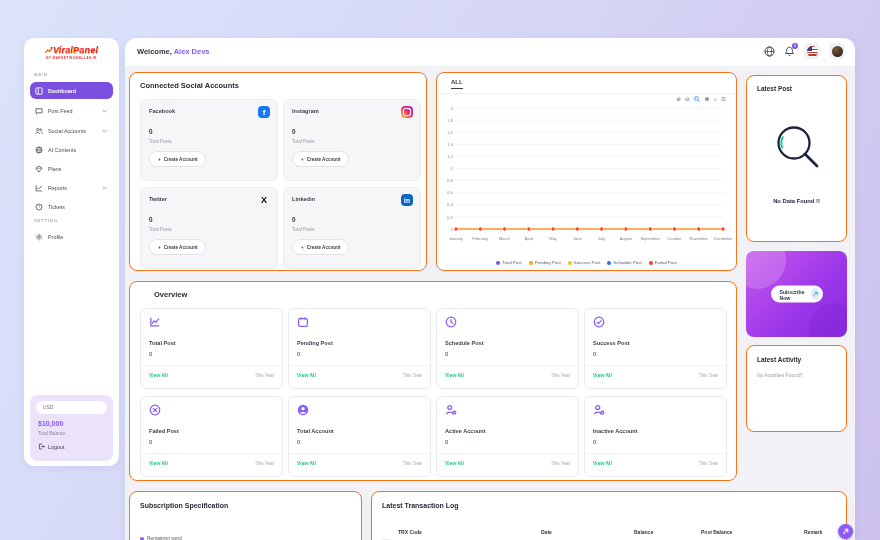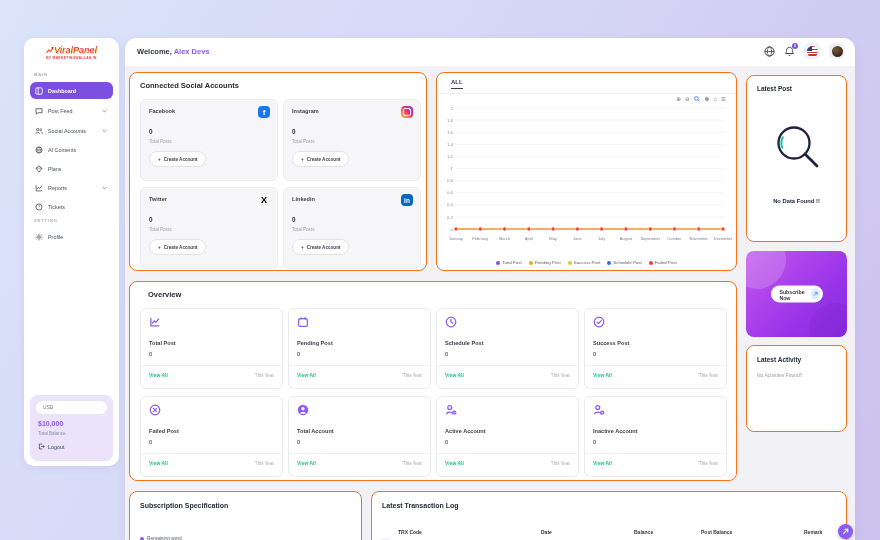--- a/index.html
+++ b/index.html
@@ -2,21 +2,21 @@
 <html><head>
 <meta charset="utf-8">
 <style>
   html,body{margin:0;padding:0;width:880px;height:540px;overflow:hidden;
     background:linear-gradient(120deg,#dbe4fb 0%,#d6d7f5 45%,#ccc1ee 100%);
     font-family:"Liberation Sans",sans-serif;position:relative;color:#2a2f3a;}
   
   .sidebar{position:absolute;left:24px;top:38px;width:95px;height:428px;background:#fff;
     border-radius:10px;box-shadow:0 2px 8px rgba(80,70,160,.08);}
   .logo{position:absolute;left:0;top:7px;width:95px;text-align:center;}
-  .logo-main{font-size:9px;font-weight:400;font-style:italic;color:#e4202c;
+  .logo-main{font-size:9px;font-weight:700;font-style:italic;color:#e4202c;
     text-shadow:0.6px 0.6px 0 #ffc93c;letter-spacing:.2px;}
   .logo-tag{font-size:3.2px;color:#e04040;letter-spacing:.4px;font-weight:bold;margin-top:1px;}
   .sec-label{position:absolute;left:10px;font-size:4.2px;color:#a9aab8;letter-spacing:.8px;font-weight:bold;}
   .side-item{position:absolute;left:6px;width:83px;height:17px;display:flex;align-items:center;
     gap:5px;padding-left:5px;box-sizing:border-box;font-size:5.4px;color:#494e5c;border-radius:6px;cursor:pointer;}
   .side-item.active{background:#7b4fe0;color:#fff;font-weight:bold;}
   .side-item .chev{margin-left:auto;margin-right:6px;display:flex;}
   .wallet{position:absolute;left:6px;top:357px;width:83px;height:66px;background:#ebe3fa;border-radius:8px;}
   .wallet-select{position:absolute;left:6px;top:6px;width:71px;height:13px;background:#fff;border-radius:7px;
     display:flex;align-items:center;padding-left:7px;box-sizing:border-box;font-size:4.8px;color:#6a6f7d;}
@@ -389,21 +389,21 @@
         </span>
     </div>
   </div>
 
   <div class="card" style="left:621px;top:307px;width:101px;height:87px">
     <div class="card-title" style="position:absolute;left:10px;top:10px;font-size:6.5px">Latest Activity</div>
     <div style="position:absolute;left:10px;top:26px;font-size:5px;color:#9a9daa">No Activities Found!!</div>
   </div>
 
   <div class="card" style="left:4px;top:243px;width:608px;height:200px">
-    <div class="card-title" style="position:absolute;left:18px;top:8px">Overview</div>
+    <div class="card-title" style="position:absolute;left:24px;top:8px">Overview</div>
     <div class="ov-grid" id="ovgrid">
         <div class="ov-card">
           <svg class="ov-ic" width="12" height="12" viewBox="0 0 11.6 11.6">
             <path d="M1.8,1.8 V9.6 H10" fill="none" stroke="#8b5cf6" stroke-width="1.2"></path>
             <polyline points="3,7.4 5,4.8 6.6,6.2 9.6,2.6" fill="none" stroke="#8b5cf6" stroke-width="1.2"></polyline>
           </svg>
           <div class="ov-title">Total Post</div>
           <div class="ov-value">0</div>
           <div class="ov-div"></div>
           <div class="ov-link">View All</div>

